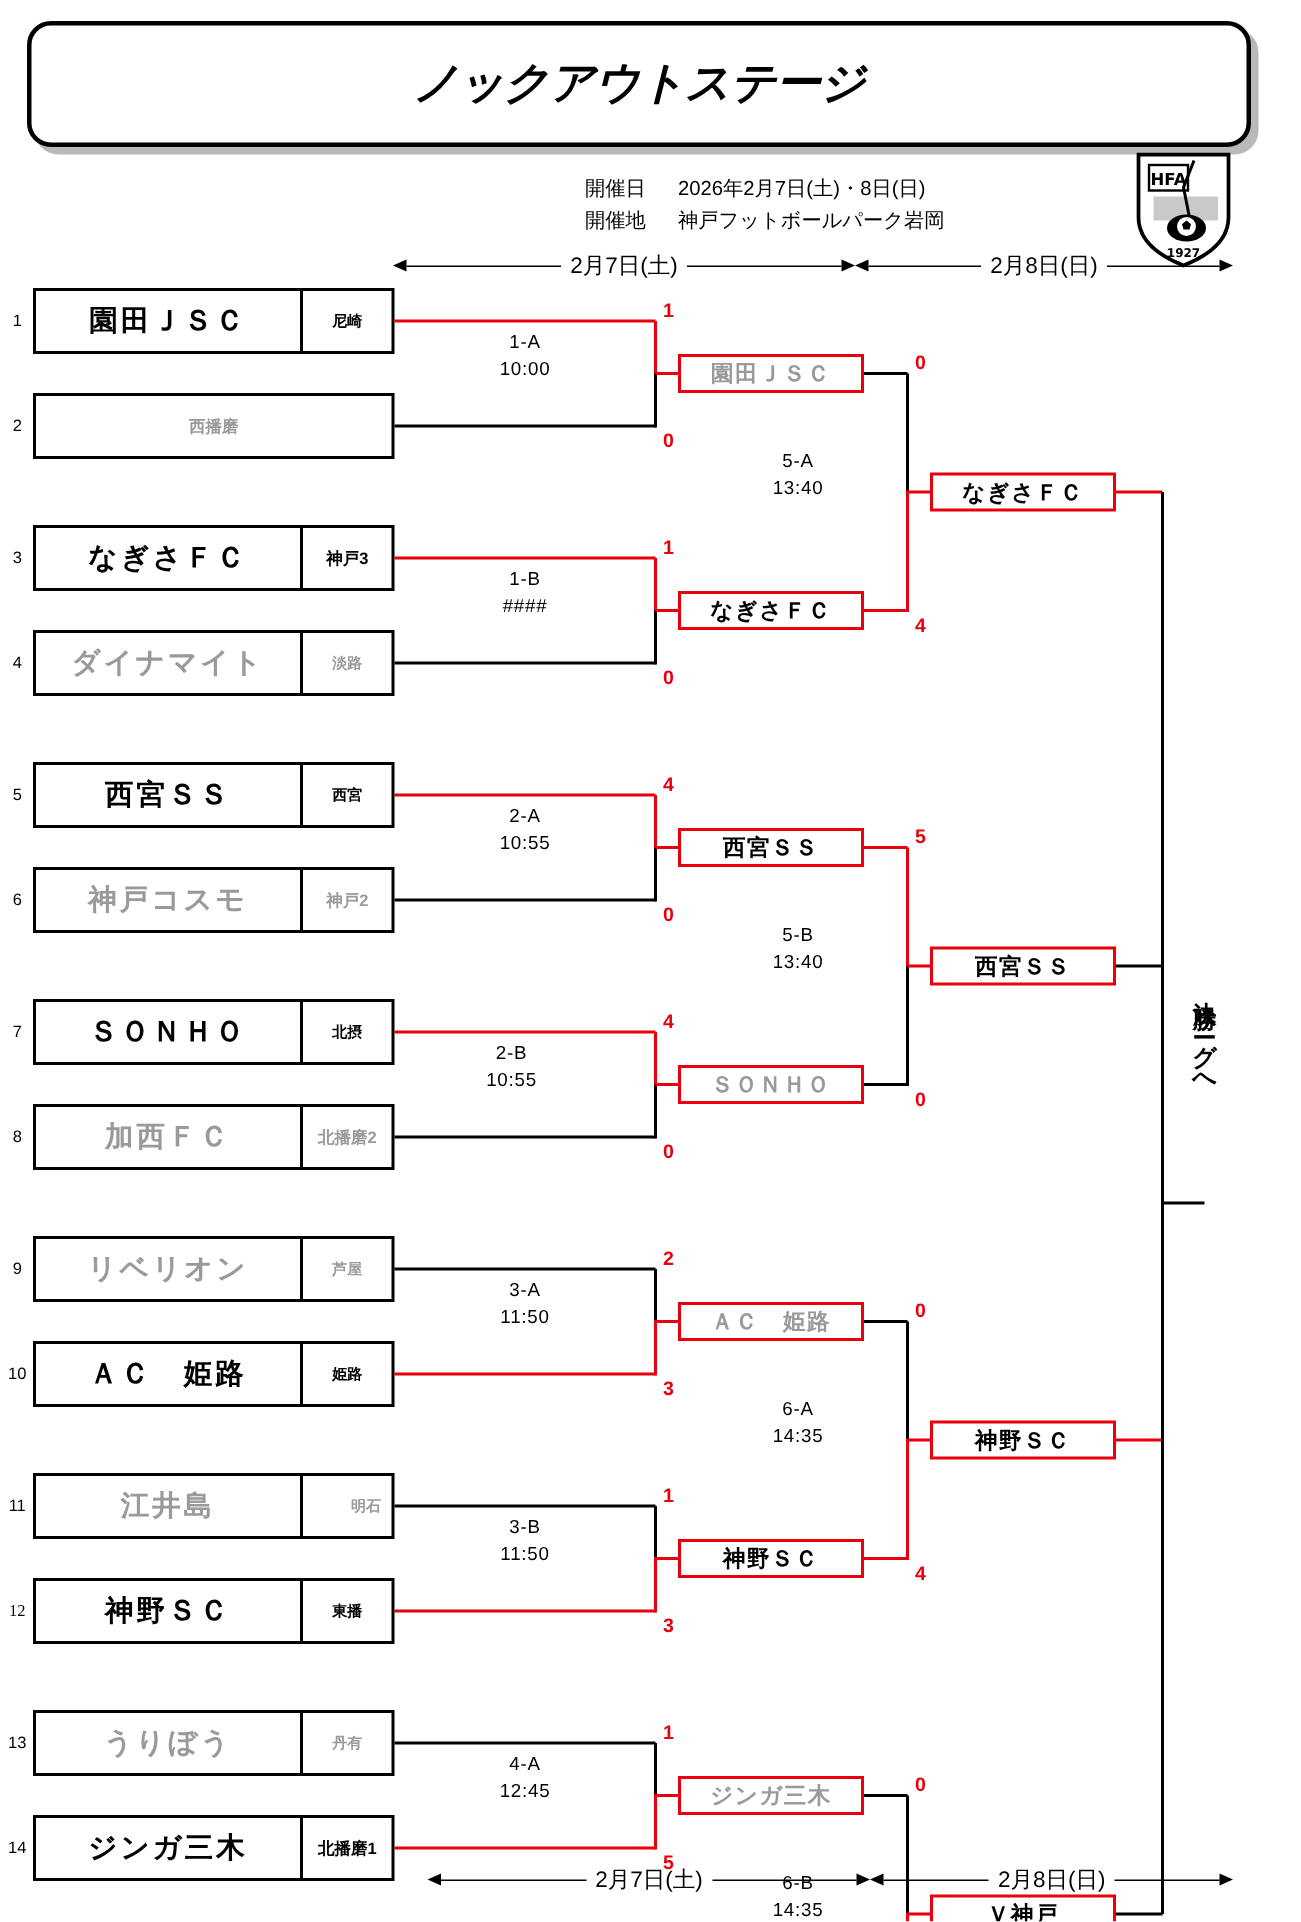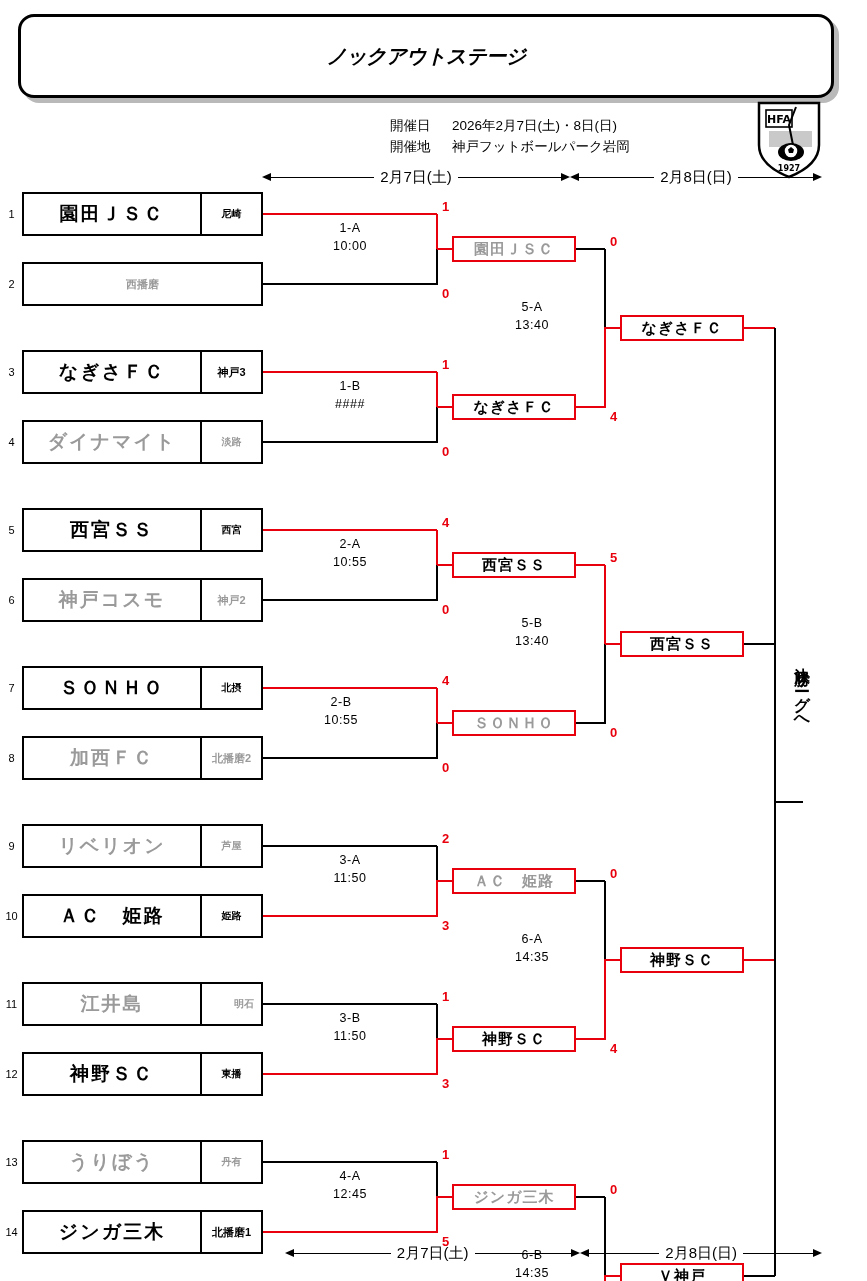--- a/index.html
+++ b/index.html
@@ -12,21 +12,21 @@
     border:3px solid #000;border-radius:16px;background:#fff;
     box-shadow:5px 5px 0 0 #b9b9b9;
     display:flex;flex-direction:column;align-items:center;justify-content:center;
   }
   .title-line{
     font-family:"DejaVu Sans","Liberation Sans",sans-serif;
     font-weight:bold;font-style:italic;color:#000;letter-spacing:-0.5px;
     white-space:nowrap;line-height:1.05;
   }
   #title-line1{font-size:30px;}
-  #title-line2{font-size:20px;}
+  #title-line2{font-size:30px;}
 
   
   #header-info{position:absolute;left:390px;top:116px;width:380px;}
   .info-row{display:flex;font-size:13.5px;color:#000;line-height:1.55;white-space:nowrap;}
   .info-label{width:62px;flex:none;}
   .info-value{}
 
   
   #hfa-logo{position:absolute;left:756px;top:101px;width:66px;height:78px;}
 
@@ -216,21 +216,21 @@
       <div class="team-seed" style="top: 894px;">10</div>
       <div class="team-box" style="top: 894px;">
         <div class="team-name w-black">ＡＣ　姫路</div>
         <div class="team-region w-black">姫路</div>
       </div>
       <div class="team-seed" style="top: 982px;">11</div>
       <div class="team-box" style="top: 982px; gap: 25px;">
         <div class="team-name w-gray">江井島</div>
         <div class="team-region w-gray">明石</div>
       </div>
-      <div class="team-seed" style="top: 1052px;">12</div>
+      <div class="team-seed" style="top: 1052px; font-family: Liberation Serif, serif;">12</div>
       <div class="team-box" style="top: 1052px;">
         <div class="team-name w-black">神野ＳＣ</div>
         <div class="team-region w-black">東播</div>
       </div>
       <div class="team-seed" style="top: 1140px;">13</div>
       <div class="team-box" style="top: 1140px;">
         <div class="team-name w-gray">うりぼう</div>
         <div class="team-region w-gray">丹有</div>
       </div>
       <div class="team-seed" style="top: 1210px;">14</div>

